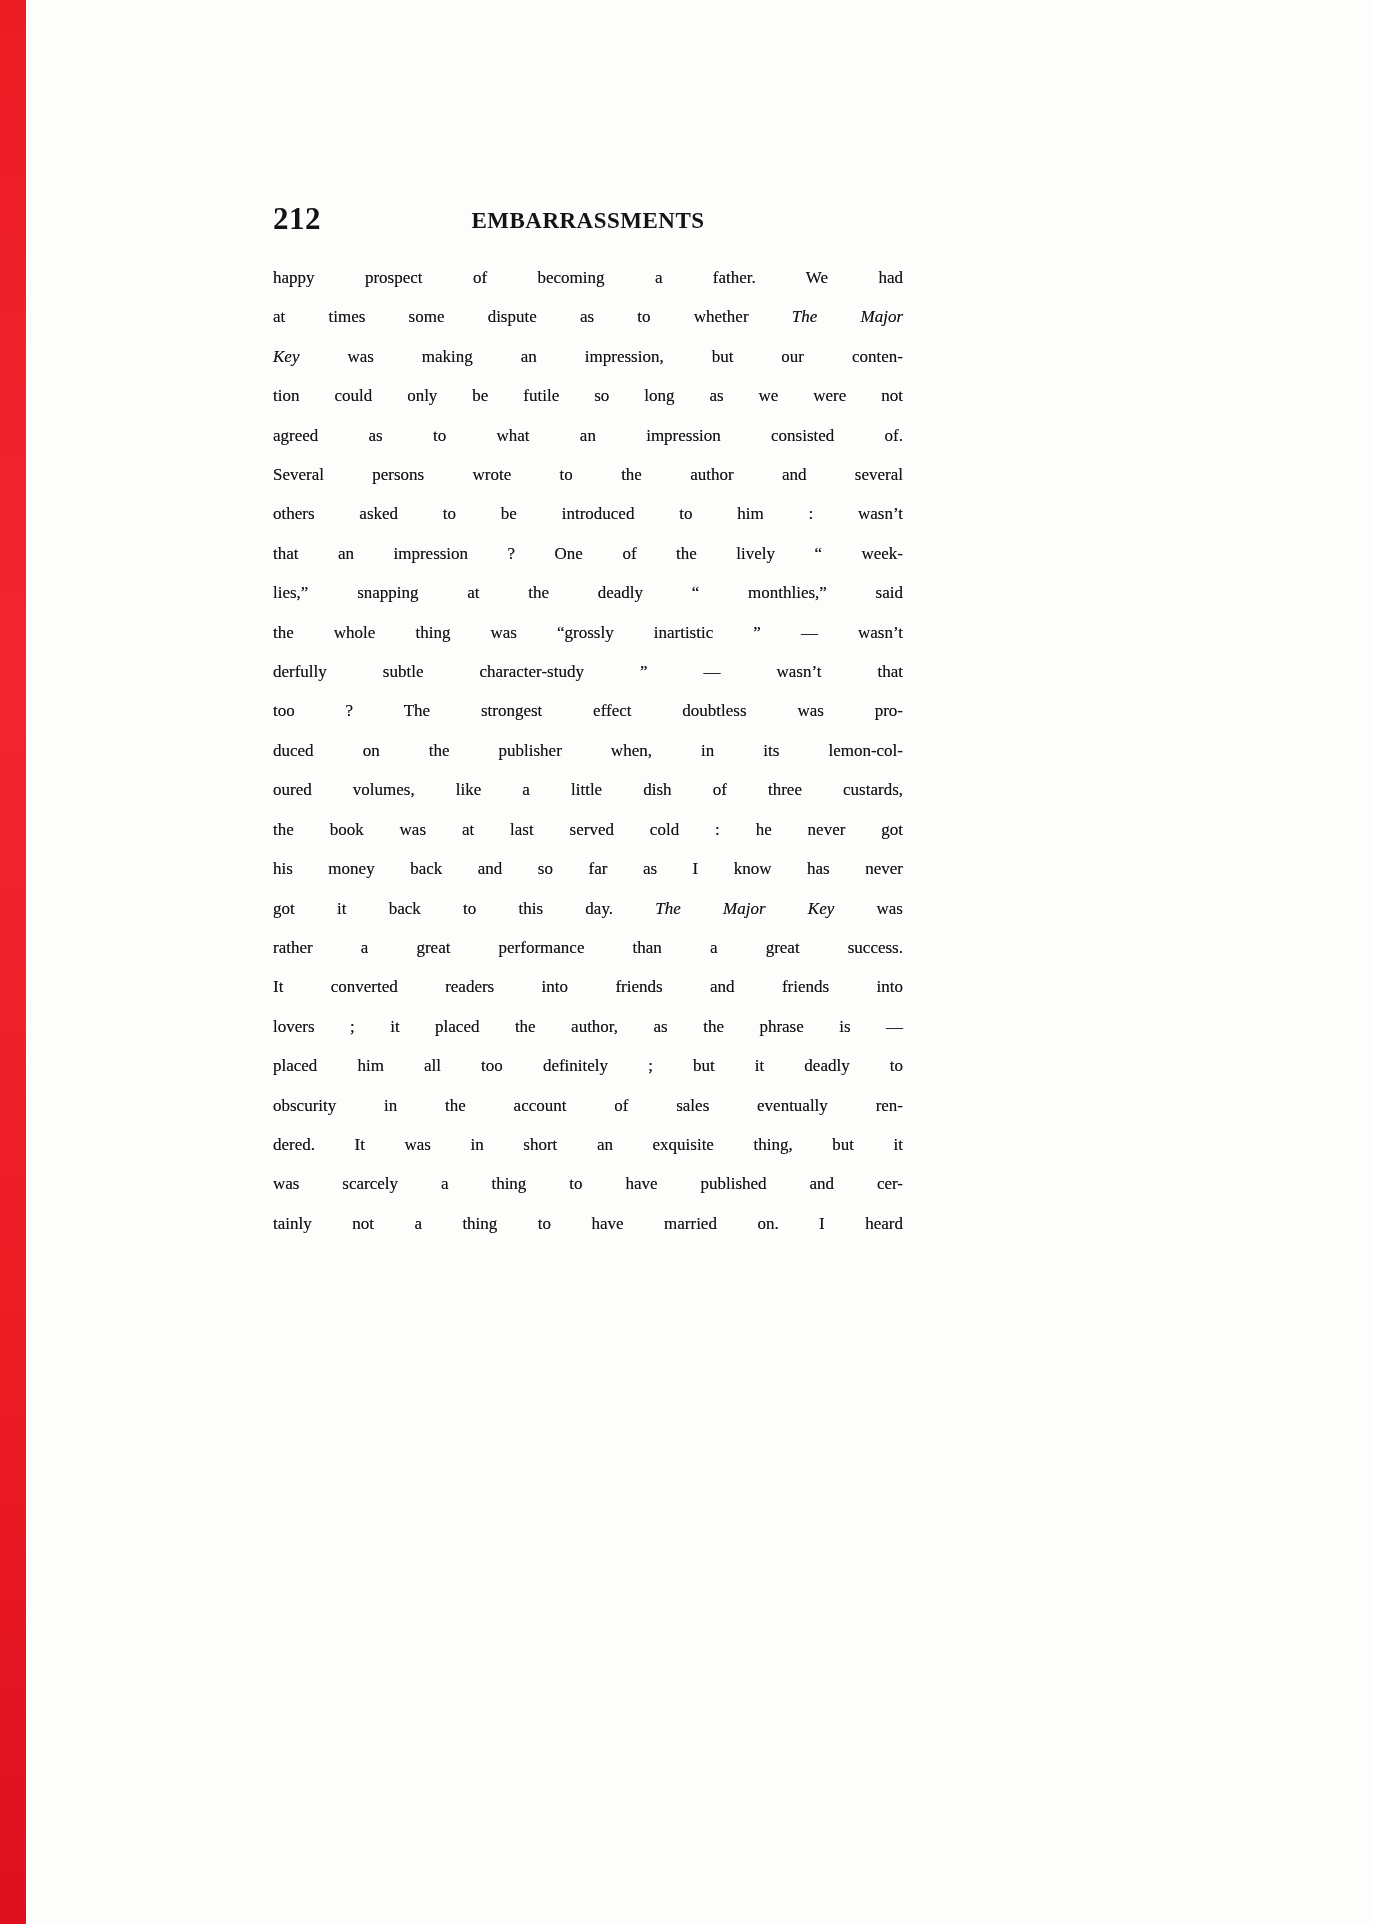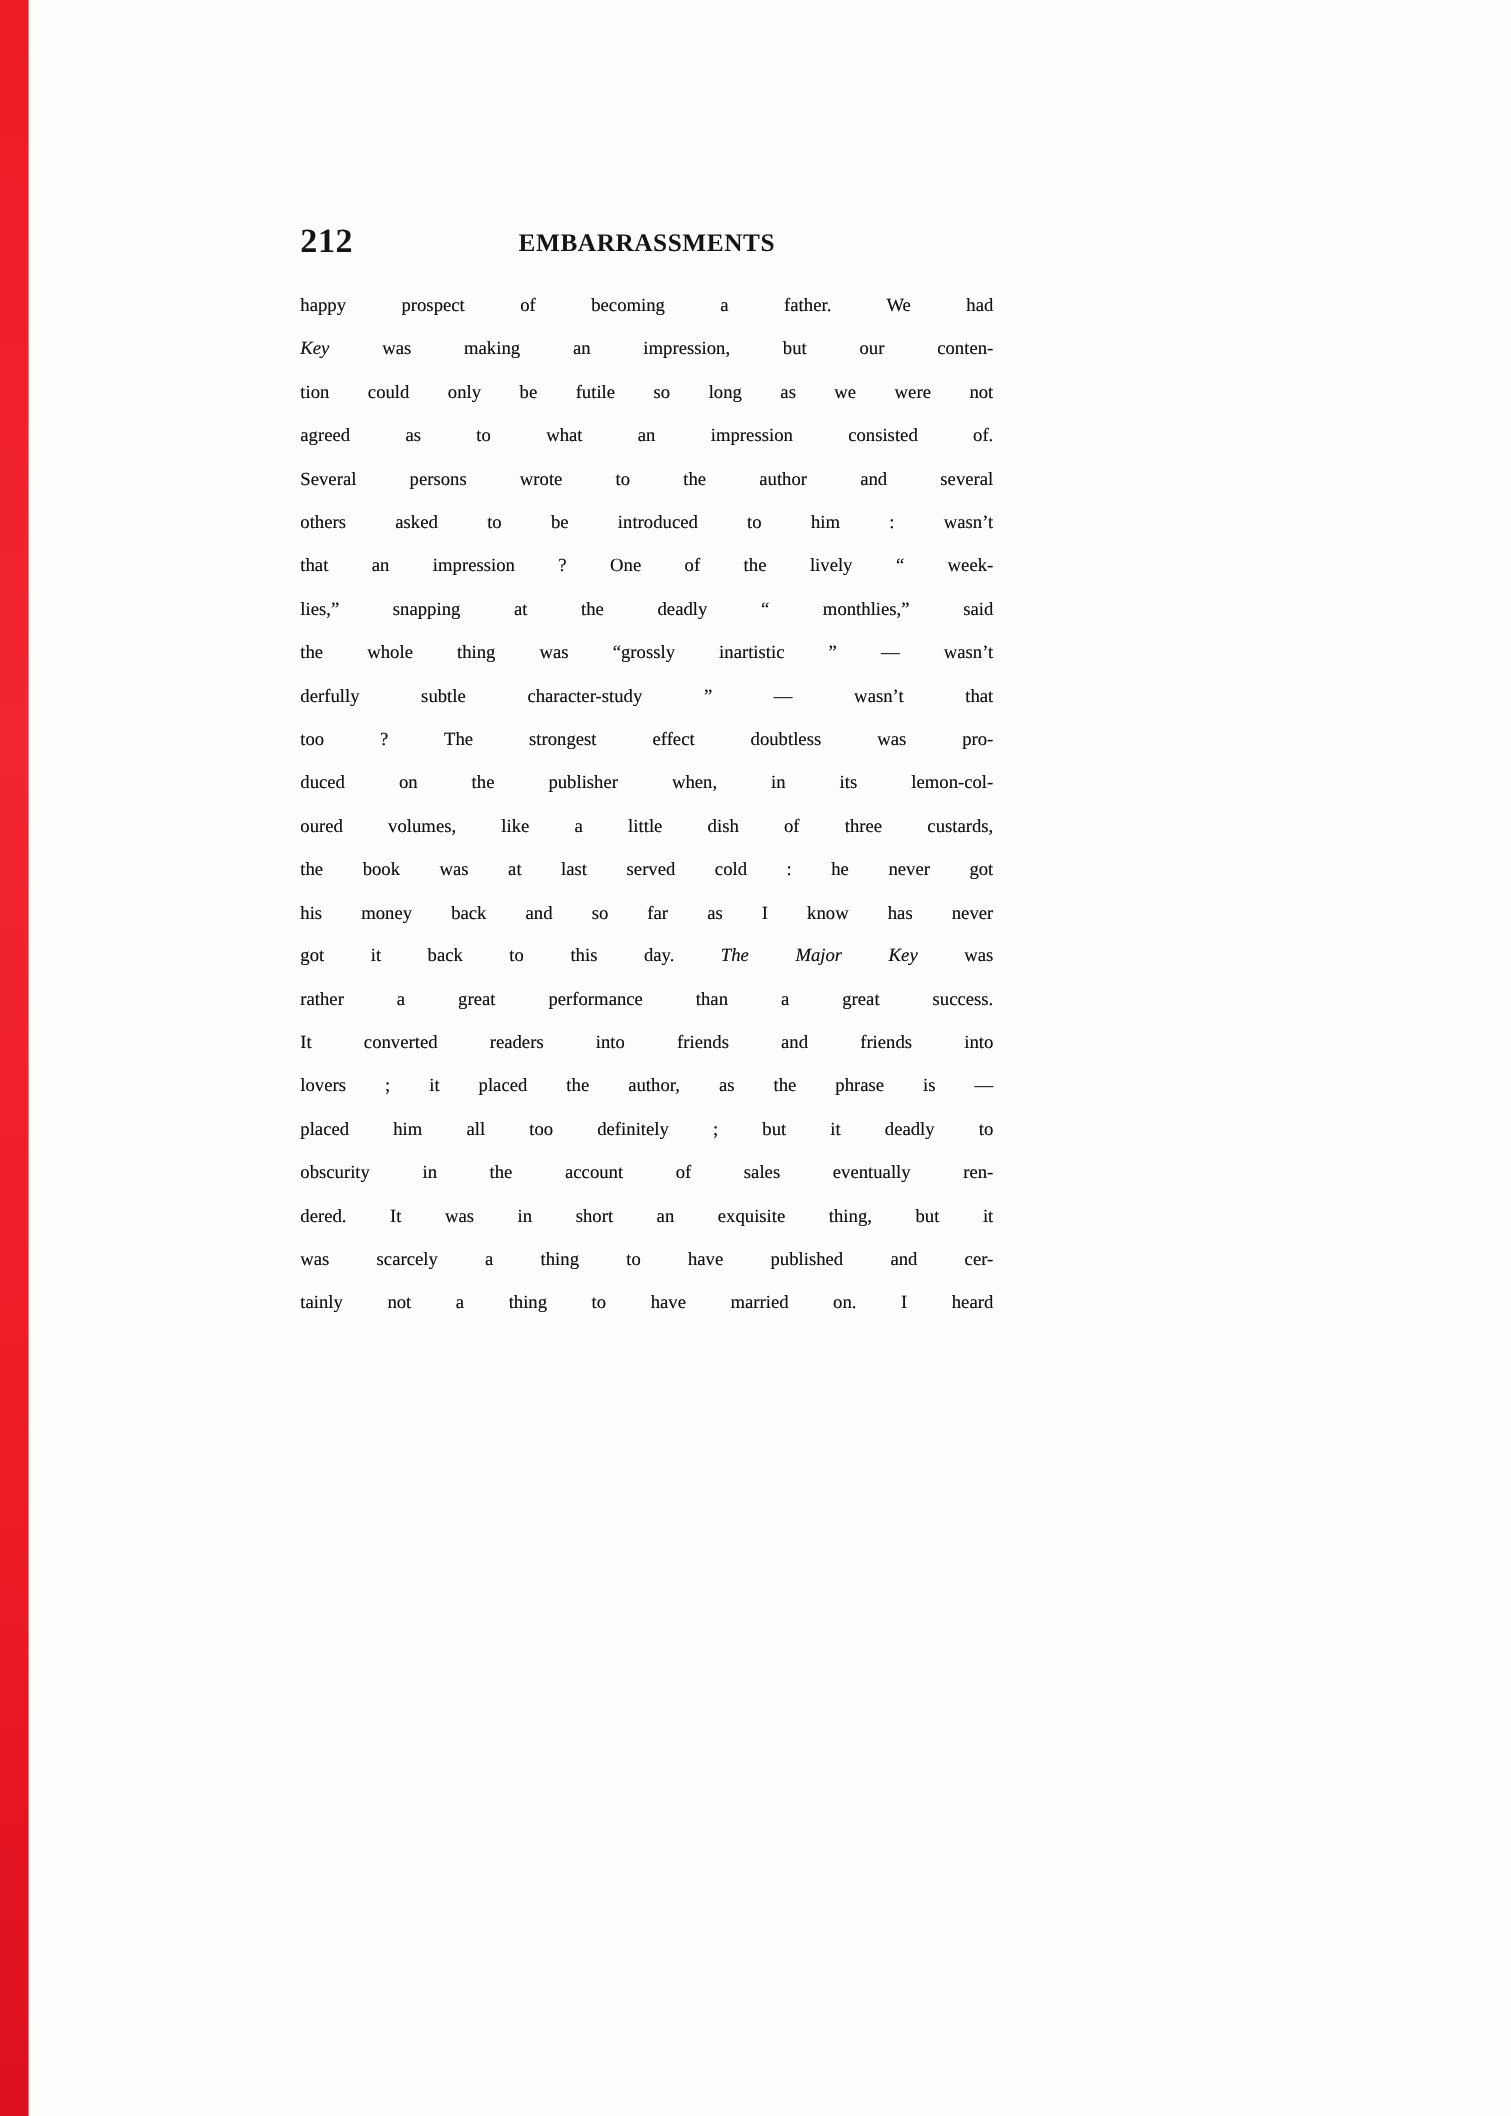--- a/index.html
+++ b/index.html
@@ -80,20 +80,21 @@
 
 <div class="scan">
   <div class="edge-strip"></div>
   <div class="page">
     <div class="header">
       <span class="pagenum">212</span>
       <span class="title">EMBARRASSMENTS</span>
     </div>
     <div class="body-text" id="body-lines">
         <div class="line"><span>happy prospect of becoming a father.  We had</span></div>
+        <div class="line"><span>at times some dispute as to whether </span><i>The Major</i></div>
         <div class="line"><i>Key</i><span> was making an impression, but our conten-</span></div>
         <div class="line"><span>tion could only be futile so long as we were not</span></div>
         <div class="line"><span>agreed as to what an impression consisted of.</span></div>
         <div class="line"><span>Several persons wrote to the author and several</span></div>
         <div class="line"><span>others asked to be introduced to him :  wasn’t</span></div>
         <div class="line"><span>that an impression ?  One of the lively “ week-</span></div>
         <div class="line"><span>lies,” snapping at the deadly “ monthlies,” said</span></div>
         <div class="line"><span>the whole thing was “grossly inartistic ” — wasn’t</span></div>
         <div class="line"><span>derfully subtle character-study ” — wasn’t that</span></div>
         <div class="line"><span>too ?  The strongest effect doubtless was pro-</span></div>

